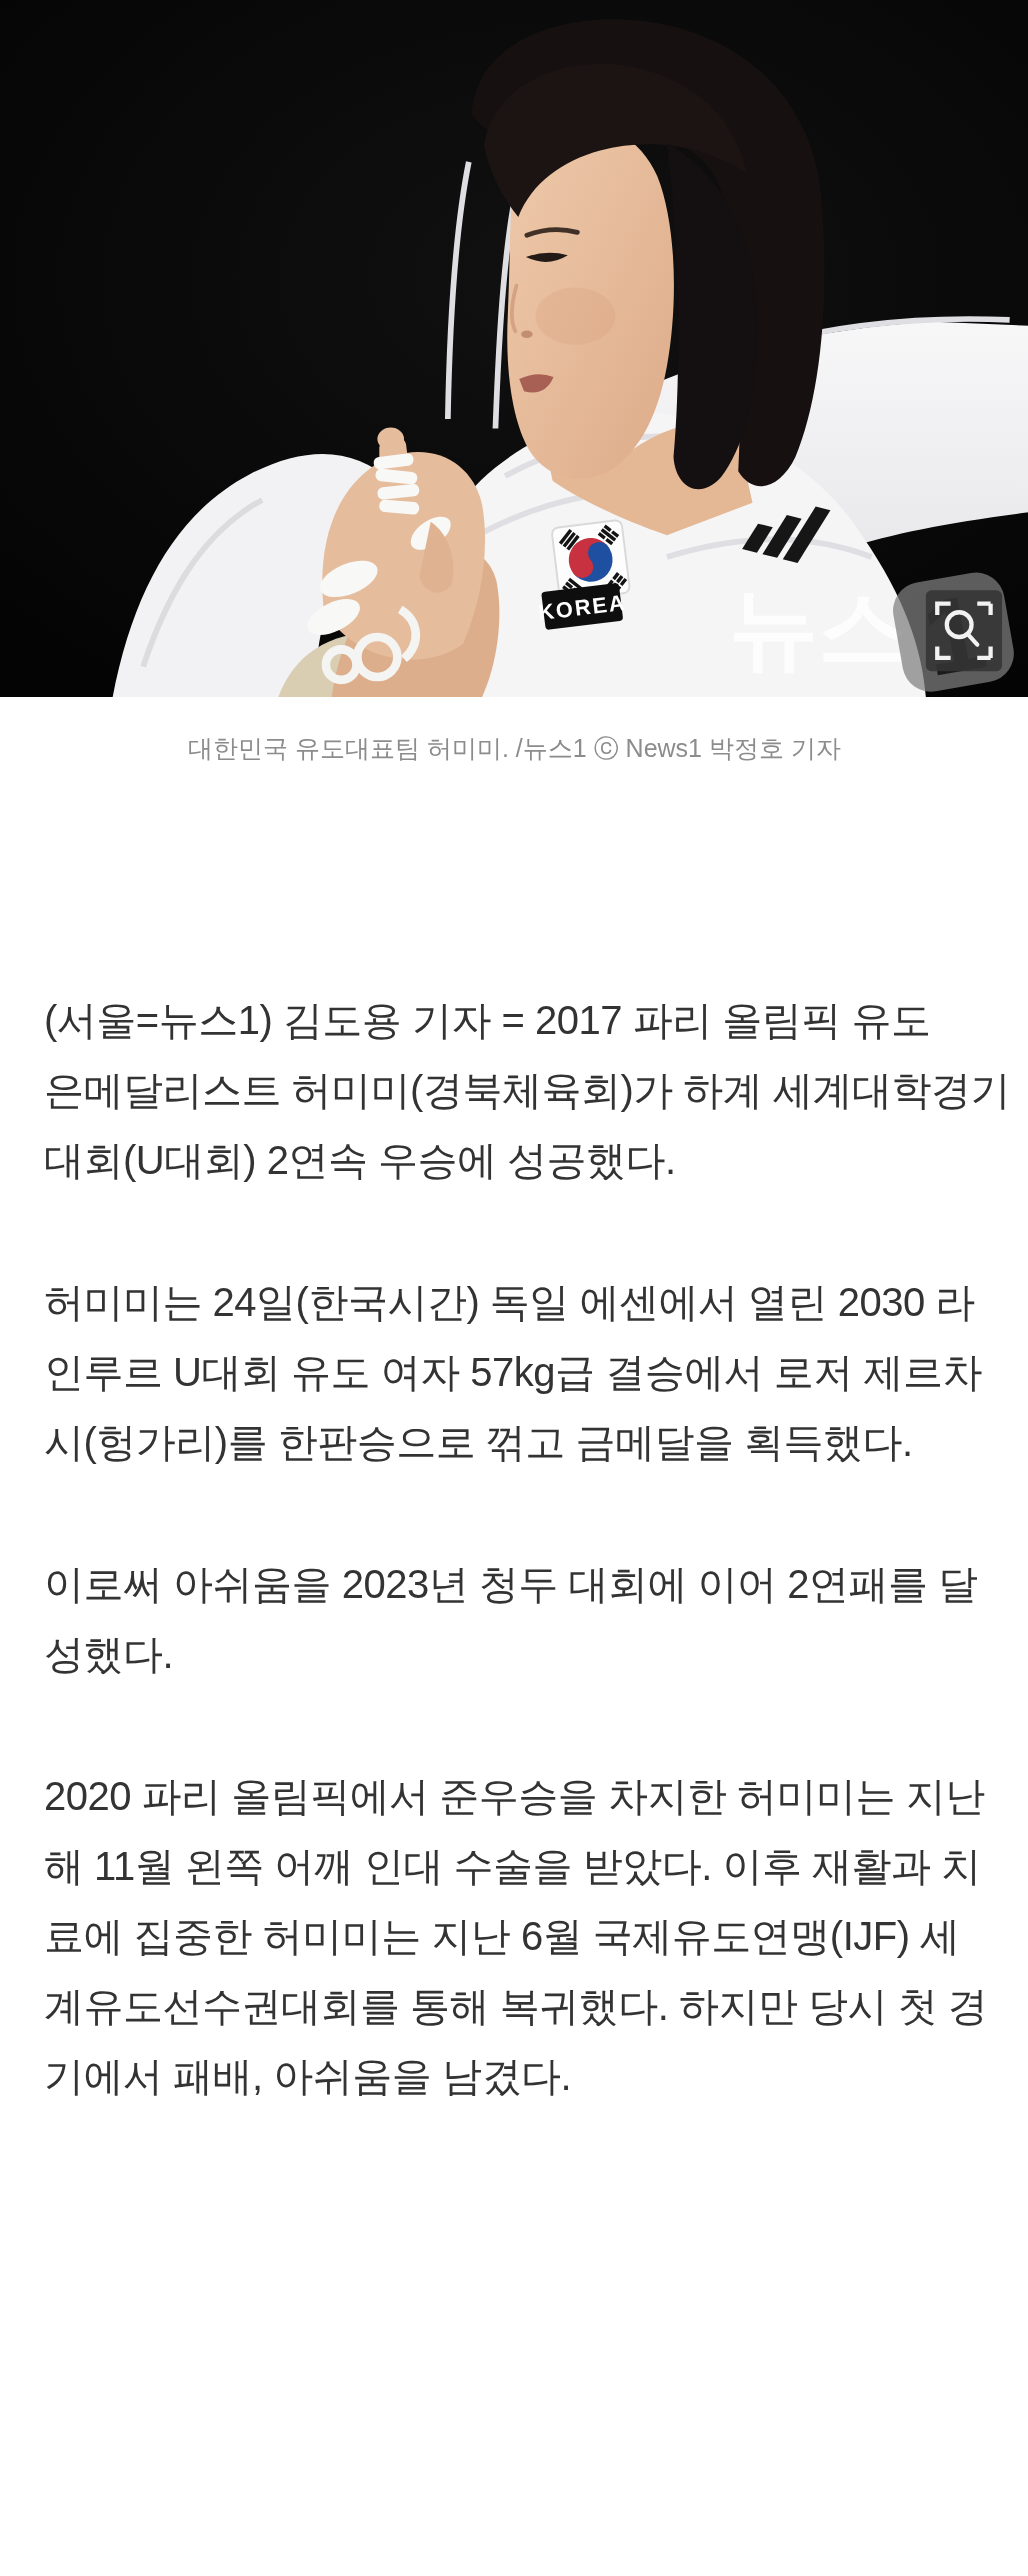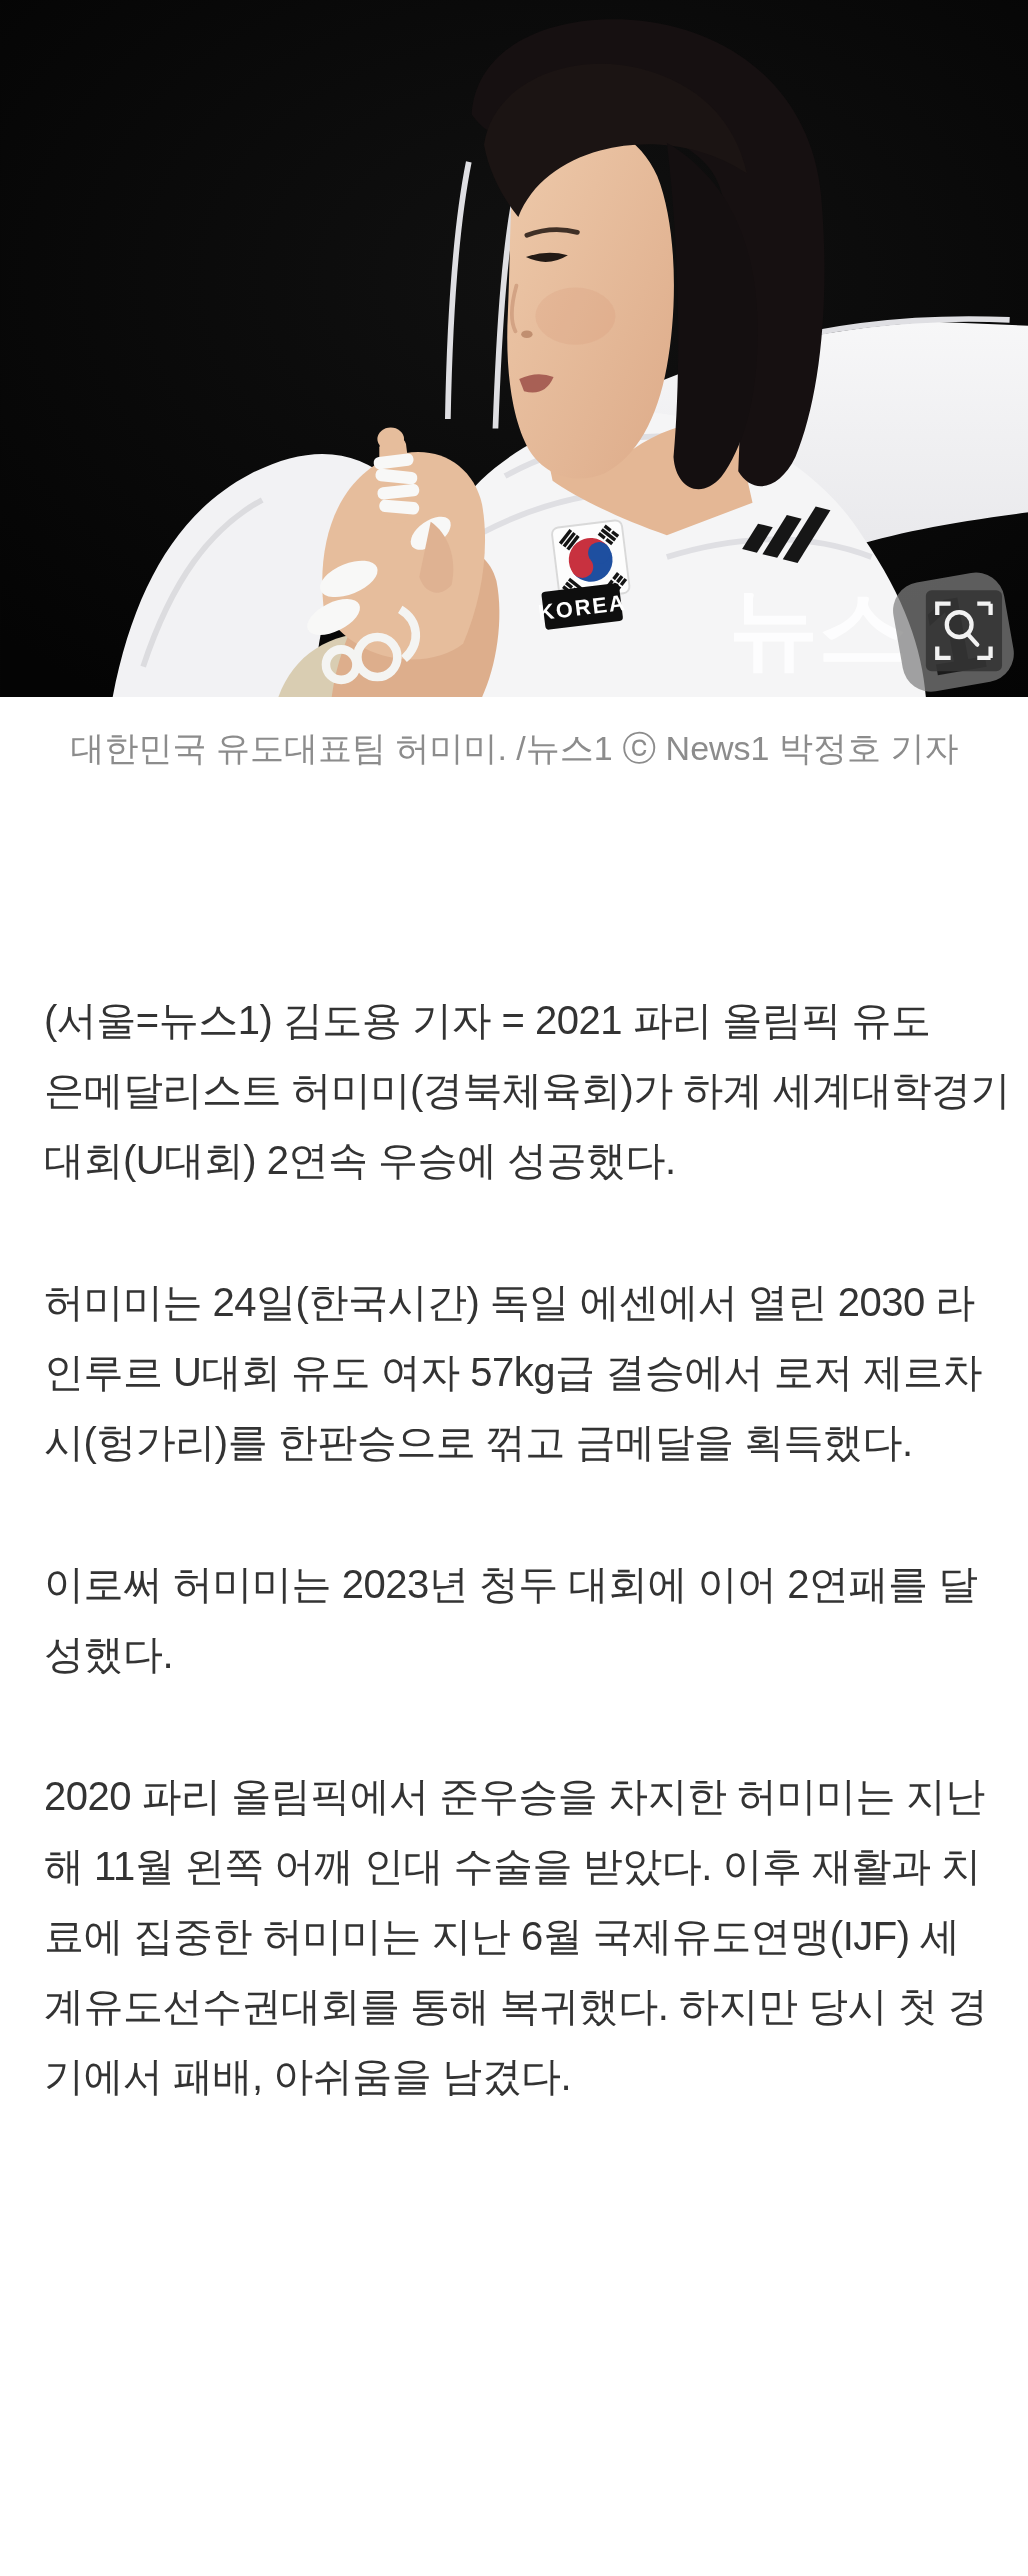--- a/index.html
+++ b/index.html
@@ -11,21 +11,21 @@
   }
   .photo-wrap {
     width: 1029px; height: 697px;
     position: relative;
     background: #060606;
   }
   .photo-wrap svg { display: block; }
   .caption {
     margin-top: 29px;
     height: 44px; line-height: 44px;
-    font-size: 34px;
+    font-size: 25px;
     color: #8c8c8c;
     text-align: center;
     white-space: pre;
   }
   .article {
     margin: 215px 27px 0 44px;
     font-size: 40px;
     line-height: 70px;
     color: #333333;
     letter-spacing: -0.5px;
@@ -187,27 +187,27 @@
           <path d="M 1016,666 L 1026,677"></path>
         </g>
       </g>
     </g>
   </svg>
 </div>
 
 <div class="caption">대한민국 유도대표팀 허미미. /뉴스1 ⓒ News1 박정호 기자</div>
 
 <div class="article">
-  <p>(서울=뉴스1) 김도용 기자 = 2021 파리 올림픽 유도
+  <p>(서울=뉴스1) 김도용 기자 = 2017 파리 올림픽 유도
 은메달리스트 허미미(경북체육회)가 하계 세계대학경기
 대회(U대회) 2연속 우승에 성공했다.</p>
   <p>허미미는 24일(한국시간) 독일 에센에서 열린 2030 라
 인루르 U대회 유도 여자 57kg급 결승에서 로저 제르차
 시(헝가리)를 한판승으로 꺾고 금메달을 획득했다.</p>
-  <p>이로써 허미미는 2023년 청두 대회에 이어 2연패를 달
+  <p>이로써 아쉬움을 2023년 청두 대회에 이어 2연패를 달
 성했다.</p>
   <p>2020 파리 올림픽에서 준우승을 차지한 허미미는 지난
 해 11월 왼쪽 어깨 인대 수술을 받았다. 이후 재활과 치
 료에 집중한 허미미는 지난 6월 국제유도연맹(IJF) 세
 계유도선수권대회를 통해 복귀했다. 하지만 당시 첫 경
 기에서 패배, 아쉬움을 남겼다.</p>
 </div>
 
 
 </body></html>

